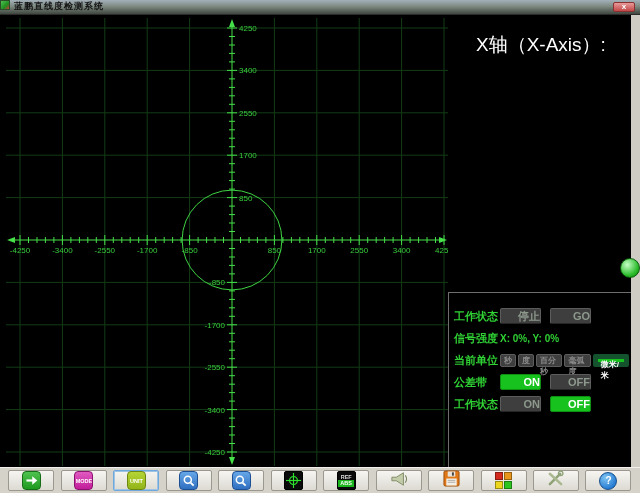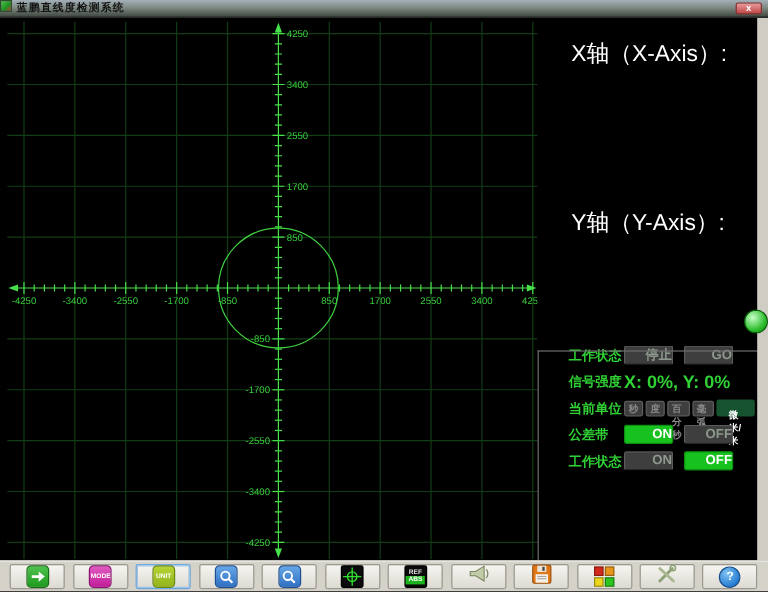--- a/index.html
+++ b/index.html
@@ -26,33 +26,33 @@
   .plot svg { display:block; width:442px; height:448px;
     font-family:"Liberation Sans", sans-serif; }
 
   
   .right-panel { position:absolute; left:450px; top:3px; width:181px; height:449px; }
   .readout { position:absolute; left:26px; color:#fff; font-size:19px; }
   .readout.x { top:14px; } .readout.y { top:155px; }
   .h-div { position:absolute; left:448px; top:277px; width:184px; height:1px; background:#6e6e6e; }
   .v-div { position:absolute; left:448px; top:277px; width:1px; height:175px; background:#6e6e6e; }
 
-  .status { position:absolute; left:0px; top:260px; width:181px;padding-left:20px; }
+  .status { position:absolute; left:0px; top:280px; width:181px; }
   .srow { height:22px; margin-top:0; display:flex; align-items:center; padding-left:4px; }
   .srow:first-child { margin-top:7px; }
   .slabel { width:46px; font-size:11px; font-weight:bold; color:#2fd134; flex:0 0 46px; }
-  .sval { font-size:15px; font-weight:bold; color:#2fd134; }
+  .sval { font-size:10px; font-weight:bold; color:#2fd134; }
   .sbtn { width:41px; height:16px; margin-right:9px; font-size:11px; font-weight:bold;
     text-align:right; line-height:14px; border-radius:2px; cursor:default; }
   .sbtn.gray { background:#3e3e3e; color:#8d998d; border:1px solid #5c5c5c; border-bottom-color:#262626; }
   .sbtn.green { background:#17c21e; color:#fff; border:1px solid #0e8f12; }
   .ubtn { height:13px; font-size:8px; font-weight:bold; padding:0 3px; margin-right:2px;
     line-height:11px; border-radius:2px; cursor:default; }
   .ubtn.gray { background:#3e3e3e; color:#8a8a8a; border:1px solid #5c5c5c; }
-  .ubtn.green { background:#17c21e; color:#fff; border:7px solid #14532d; }
+  .ubtn.green { background:#17c21e; color:#fff; border:5px solid #14532d; }
   .storeval { font-size:11px; font-weight:bold; color:#2fd134; margin-left:18px; }
 
   .right-strip { position:absolute; left:631px; top:0; width:9px; height:452px; background:#cfccc3; }
   .green-ball { position:absolute; left:620px; top:243px; width:20px; height:20px; border-radius:50%;
     background:radial-gradient(circle at 35% 32%, #c6ffc6, #2dbd2d 62%, #0a7a0a);
     border:1px solid #0a5e0a; }
 
   
   .toolbar { position:absolute; left:0; top:467px; width:640px; height:26px;
     background:#d5d2c9; border-top:1px solid #f1f0ec;
@@ -239,21 +239,20 @@
           <text x="219" y="309.8" fill="#38cc3c" font-size="8" text-anchor="end">-1700</text>
           <text x="219" y="352.2" fill="#38cc3c" font-size="8" text-anchor="end">-2550</text>
           <text x="219" y="394.6" fill="#38cc3c" font-size="8" text-anchor="end">-3400</text>
           <text x="219" y="437.0" fill="#38cc3c" font-size="8" text-anchor="end">-4250</text>
           <circle cx="226.0" cy="222.0" r="49.9" fill="none" stroke="#3fd342" stroke-width="1"></circle>
         </svg>
     </div>
 
     <div class="right-panel">
       <div class="readout x">X轴（X-Axis）:</div>
-      <div class="readout y">Y轴（Y-Axis）:</div>
 
       <div class="status">
         <div class="srow">
           <span class="slabel">工作状态</span>
           <span class="sbtn gray">停止</span>
           <span class="sbtn gray">GO</span>
         </div>
         <div class="srow">
           <span class="slabel">信号强度</span>
           <span class="sval">X: 0%, Y: 0%</span>

